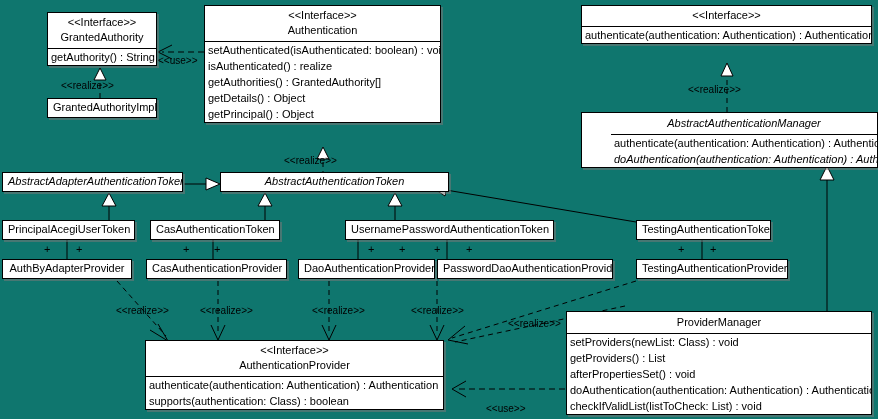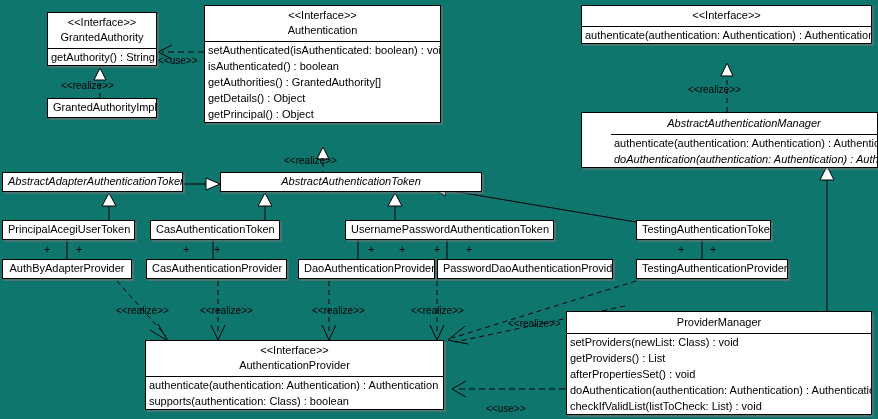--- a/index.html
+++ b/index.html
@@ -170,21 +170,21 @@
   </div>
 
   <div class="uml-class" style="left:204px; top:5px; width:237px;">
     <div class="uml-header">
       <span class="stereo">&lt;&lt;Interface&gt;&gt;</span>
       <span class="cname">Authentication</span>
     </div>
     <div class="uml-divider"></div>
     <div class="uml-ops">
       <span class="op">setAuthenticated(isAuthenticated: boolean) : void</span>
-      <span class="op">isAuthenticated() : boolean</span>
+      <span class="op">isAuthenticated() : realize</span>
       <span class="op">getAuthorities() : GrantedAuthority[]</span>
       <span class="op">getDetails() : Object</span>
       <span class="op">getPrincipal() : Object</span>
     </div>
   </div>
 
   <div class="uml-class" style="left:581px; top:5px; width:291px;">
     <div class="uml-header">
       <span class="stereo">&lt;&lt;Interface&gt;&gt;</span>
     </div>
@@ -204,21 +204,21 @@
       <span class="op abstract">doAuthentication(authentication: Authentication) : Authentication</span>
     </div>
   </div>
 
   <div class="uml-class simple" style="left:2px; top:172px; width:181px;">
     <div class="uml-header">
       <span class="cname abstract">AbstractAdapterAuthenticationToken</span>
     </div>
   </div>
 
-  <div class="uml-class simple" style="left:220px; top:172px; width:262px;">
+  <div class="uml-class simple" style="left:220px; top:172px; width:229px;">
     <div class="uml-header">
       <span class="cname abstract">AbstractAuthenticationToken</span>
     </div>
   </div>
 
   <div class="uml-class simple" style="left:2px; top:220px; width:133px;">
     <div class="uml-header">
       <span class="cname">PrincipalAcegiUserToken</span>
     </div>
   </div>

